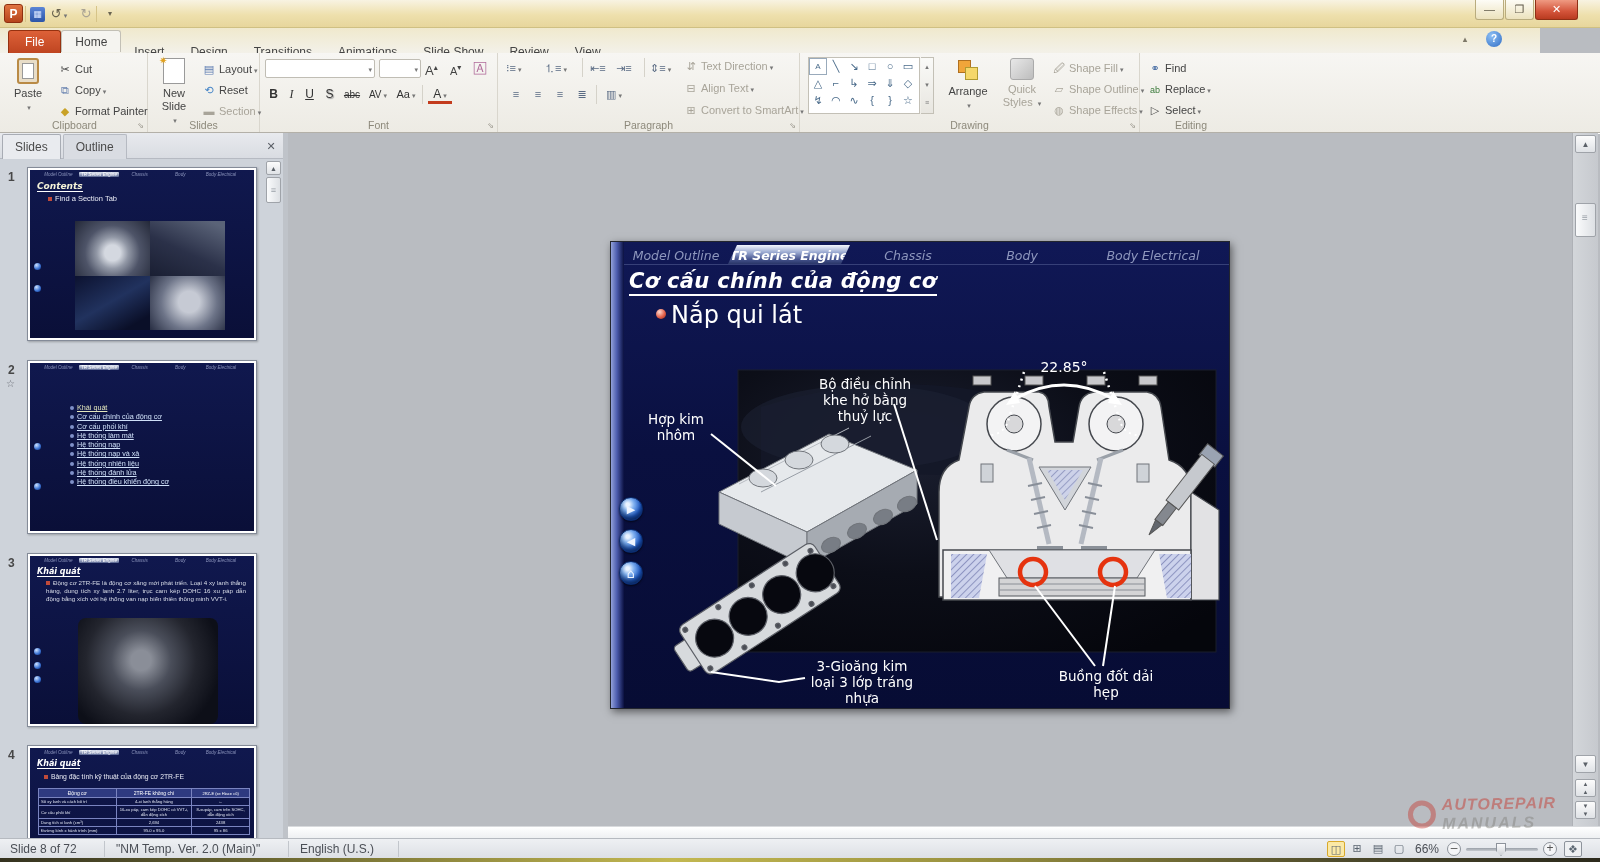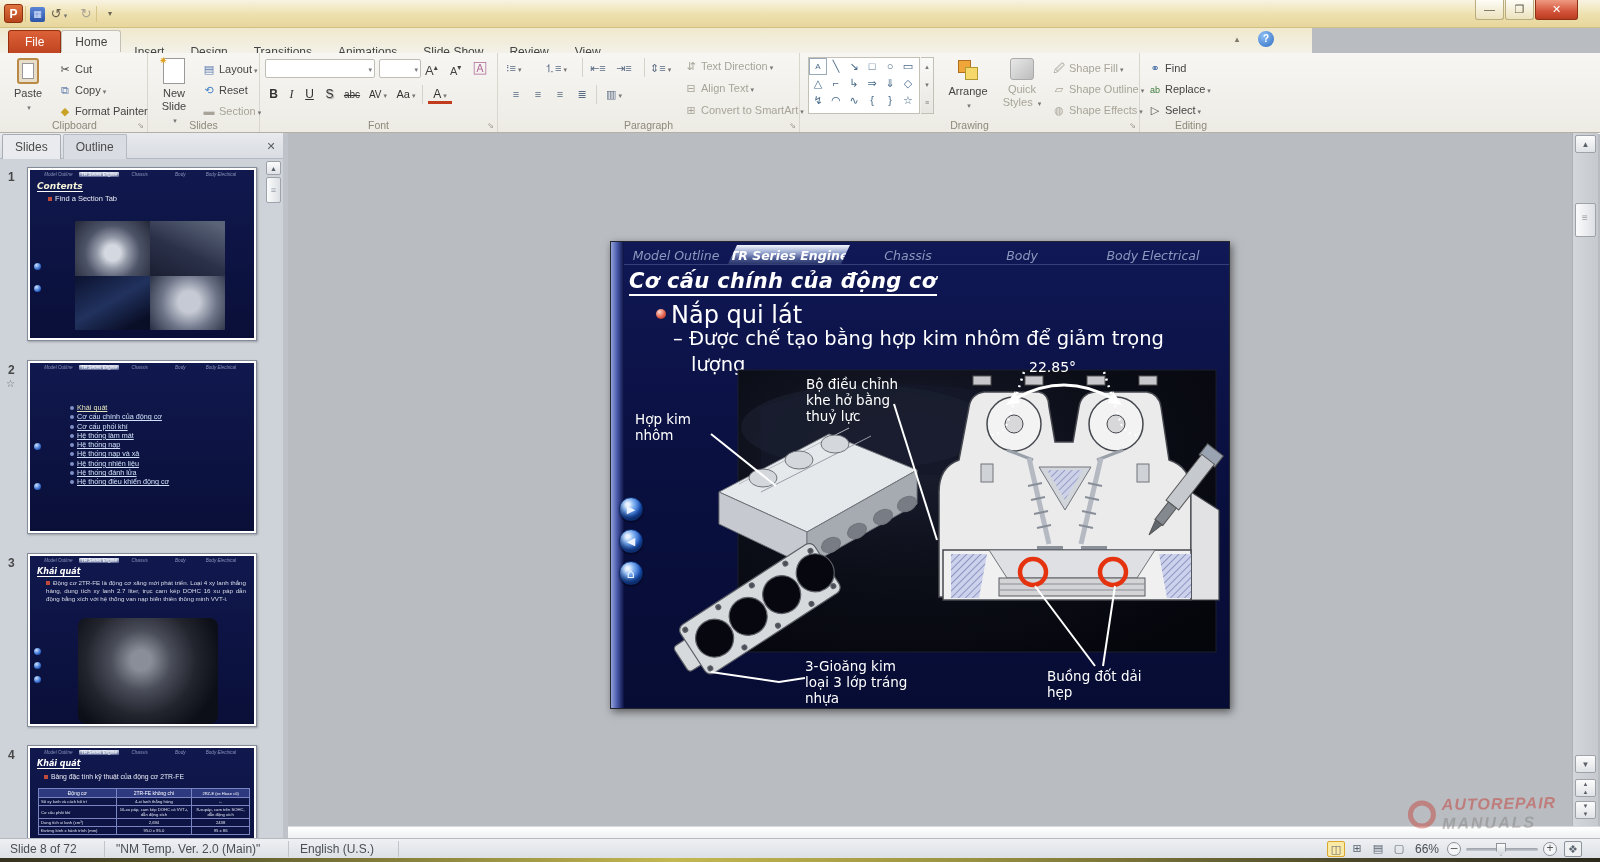--- a/index.html
+++ b/index.html
@@ -8,21 +8,21 @@
   
   #titlebar{position:absolute;left:0;top:0;width:1600px;height:28px;background:linear-gradient(#f8f3e2,#eee0ad 55%,#e7d69c);border-bottom:1px solid #cfc083}
   #title-text{position:absolute;left:300px;right:300px;top:6px;text-align:center;color:#5f5949;font-size:13px}
   .qat-btn{position:absolute;top:4px;width:20px;height:20px;text-align:center;line-height:20px;color:#6a6450;font-size:13px}
   #pp-icon{position:absolute;left:4px;top:4px;width:19px;height:19px;border-radius:3px;background:linear-gradient(#e07440,#b6441c);color:#fff;font-weight:bold;text-align:center;line-height:19px;font-size:12px;border:1px solid #8e2f10}
   .qat-sep{position:absolute;top:6px;width:1px;height:16px;background:#d6c488}
   #save-icon{background:linear-gradient(#5b85d6,#2c55a8);border-radius:2px;color:#dce8ff;width:15px;height:15px;top:7px;line-height:14px;font-size:9px}
   .winbtn{position:absolute;top:0;height:20px;border:1px solid #b9ac7e;border-top:none;background:linear-gradient(#fdfcf6,#ece2bd);text-align:center;color:#5f5949;font-size:11px;line-height:18px;border-radius:0 0 3px 3px}
   #btn-close{background:linear-gradient(#ef9a82,#d3543a 60%,#b93b20);border-color:#8e2f16;color:#fff;font-weight:bold}
   
-  #tabrow{position:absolute;left:0;top:28px;width:1312px;height:25px;background:linear-gradient(#f0e9cd,#f3f1e9)}
+  #tabrow{position:absolute;left:0;top:28px;width:1540px;height:25px;background:linear-gradient(#f0e9cd,#f3f1e9)}
   .rtab{position:relative;float:left;height:22px;margin-top:3px;padding:14px 13px 0;font-size:12px;color:#444;cursor:default}
   .rtab.active{background:#f5f4f0;border:1px solid #c3c0b6;border-bottom:none;border-radius:3px 3px 0 0;margin-top:2px;padding-top:4px}
   #tab-file{background:linear-gradient(#dd6138,#bf4521);color:#fff;border-radius:3px 3px 0 0;margin-left:8px;margin-top:2px;padding:4px 16px 0;border:1px solid #96310f;border-bottom:none;height:23px}
   #ribbon-min{position:absolute;right:64px;top:3px;width:22px;height:17px;text-align:center;color:#7d7868;font-size:9px;line-height:17px}
   #ribbon-help{position:absolute;right:38px;top:3px;width:16px;height:16px;border-radius:50%;background:radial-gradient(circle at 35% 30%,#8ec0f5,#2f6cc4);color:#fff;font-size:10px;font-weight:bold;text-align:center;line-height:16px}
   
   #ribbon{position:absolute;left:0;top:53px;width:1600px;height:80px;background:linear-gradient(#f7f6f3,#edebe4);border-bottom:1px solid #b3b0a8;box-shadow:0 1px 0 #fdfdfb}
   .rgroup{position:absolute;top:0;height:79px;border-right:1px solid #d9d6cd}
   .glabel{position:absolute;bottom:1px;left:0;right:0;text-align:center;font-size:10.5px;color:#8d897b}
   .dlg{position:absolute;bottom:2px;right:3px;font-size:8px;color:#98948a}
@@ -64,21 +64,21 @@
   
   #slide{position:absolute;left:610px;top:241px;width:620px;height:468px;background:linear-gradient(180deg,#101856 0%,#0a1040 45%,#070c34 100%);border:1px solid #23262e;box-shadow:2px 3px 8px rgba(0,0,0,.5);overflow:hidden;font-family:"DejaVu Sans",sans-serif}
   #slide-leftbar{position:absolute;left:0;top:0;width:13px;height:100%;background:linear-gradient(90deg,#93a2da,#4d5dae 45%,#0a1040)}
   #slide-tabs{position:absolute;left:13px;top:3px;right:0;height:20px;display:flex;border-bottom:1px solid rgba(130,140,190,.35)}
   .stab{font-style:italic;font-size:12.5px;color:#8e97bd;text-align:center;padding-top:3px;overflow:hidden;white-space:nowrap}
   .stab.on{background:linear-gradient(180deg,#f4f7fd,#97a6cf 40%,#46548e 75%,#2a3668);color:#fff;font-weight:bold;clip-path:polygon(9px 0,100% 0,calc(100% - 9px) 100%,0 100%)}
   #slide-title{position:absolute;left:18px;top:27px;color:#fff;font-size:21px;font-weight:bold;font-style:italic;border-bottom:2px solid #fff;padding-bottom:1px;letter-spacing:.3px}
   #bullet1-dot{position:absolute;left:45px;top:67px;width:10px;height:10px;border-radius:50%;background:radial-gradient(circle at 35% 30%,#ffd9cf,#e2604a 55%,#8e2413)}
   #bullet1{position:absolute;left:60px;top:59px;color:#fff;font-size:24px}
   #subbullet{position:absolute;left:62px;top:84px;width:505px;color:#fff;font-size:19.5px;line-height:26px;padding-left:18px;text-indent:-18px}
-  .slabel{position:absolute;color:#fff;font-size:13.5px;line-height:16px;}
+  .slabel{position:absolute;color:#fff;font-size:13.5px;line-height:16px;text-align:center}
   .navsph{position:absolute;left:8px;width:24px;height:24px;border-radius:50%;background:radial-gradient(circle at 35% 30%,#eaf3ff 0 8%,#7fb0f0 30%,#1d5ac8 62%,#072a7a);border:1px solid #0a2a6a;box-shadow:inset 0 -4px 5px rgba(0,0,0,.45),0 1px 2px rgba(0,0,0,.6);color:#eef4ff;text-align:center;line-height:23px;font-size:11px}
   
   #statusbar{position:absolute;left:0;top:838px;width:1600px;height:20px;background:linear-gradient(#eef0f3,#dde0e5);border-top:1px solid #b6bac0;font-size:12px;color:#4a4e55}
   .st-sep{position:absolute;top:2px;width:1px;height:16px;background:#c2c6cc}
   .viewbtn{position:absolute;top:2px;width:18px;height:16px;text-align:center;line-height:15px;font-size:11px;color:#5a6570}
   .viewbtn.on{background:#fbe9a6;border:1px solid #d8a92c;border-radius:2px}
   .zbtn{position:absolute;top:3px;width:14px;height:14px;border:1px solid #8d939b;border-radius:50%;background:#f4f5f7;text-align:center;line-height:11px;font-size:12px;color:#555}
   #zoom-slider-track{position:absolute;top:9px;width:72px;height:3px;background:linear-gradient(#9aa0a8,#c6cacf);border-radius:2px}
   #zoom-slider-thumb{position:absolute;top:-5px;left:30px;width:10px;height:13px;background:linear-gradient(#fcfcfd,#cfd3d8);border:1px solid #8d939b;clip-path:polygon(0 0,100% 0,100% 62%,50% 100%,0 62%)}
   #bottomstrip{position:absolute;left:0;top:858px;width:1600px;height:4px;background:linear-gradient(90deg,#34321f,#6e6a32 18%,#c3b851 42%,#9b9340 60%,#4a472a 85%,#2c2a1c)}
@@ -365,21 +365,20 @@
     <div class="stab" style="width:104px">Model Outline</div>
     <div class="stab on" style="width:122px">TR Series Engine</div>
     <div class="stab" style="width:116px">Chassis</div>
     <div class="stab" style="width:112px">Body</div>
     <div class="stab" style="width:150px">Body Electrical</div>
   </div>
 
   <div id="slide-title">Cơ cấu chính của động cơ</div>
   <div id="bullet1-dot"></div>
   <div id="bullet1">Nắp qui lát</div>
-  <div id="subbullet">– Được chế tạo bằng hợp kim nhôm để giảm trọng lượng</div>
 
   <svg width="620" height="468" style="position:absolute;left:0;top:0">
     <defs>
       <radialGradient id="dkg" cx="35%" cy="30%" r="85%">
         <stop offset="0" stop-color="#1b1f30"></stop>
           <stop offset=".5" stop-color="#0c0e18"></stop>
           <stop offset="1" stop-color="#05060c"></stop>
       </radialGradient>
       <pattern id="hh" width="5" height="5" patternUnits="userSpaceOnUse" patternTransform="rotate(45)">
         <rect width="5" height="5" fill="#ccd2ec"></rect>

